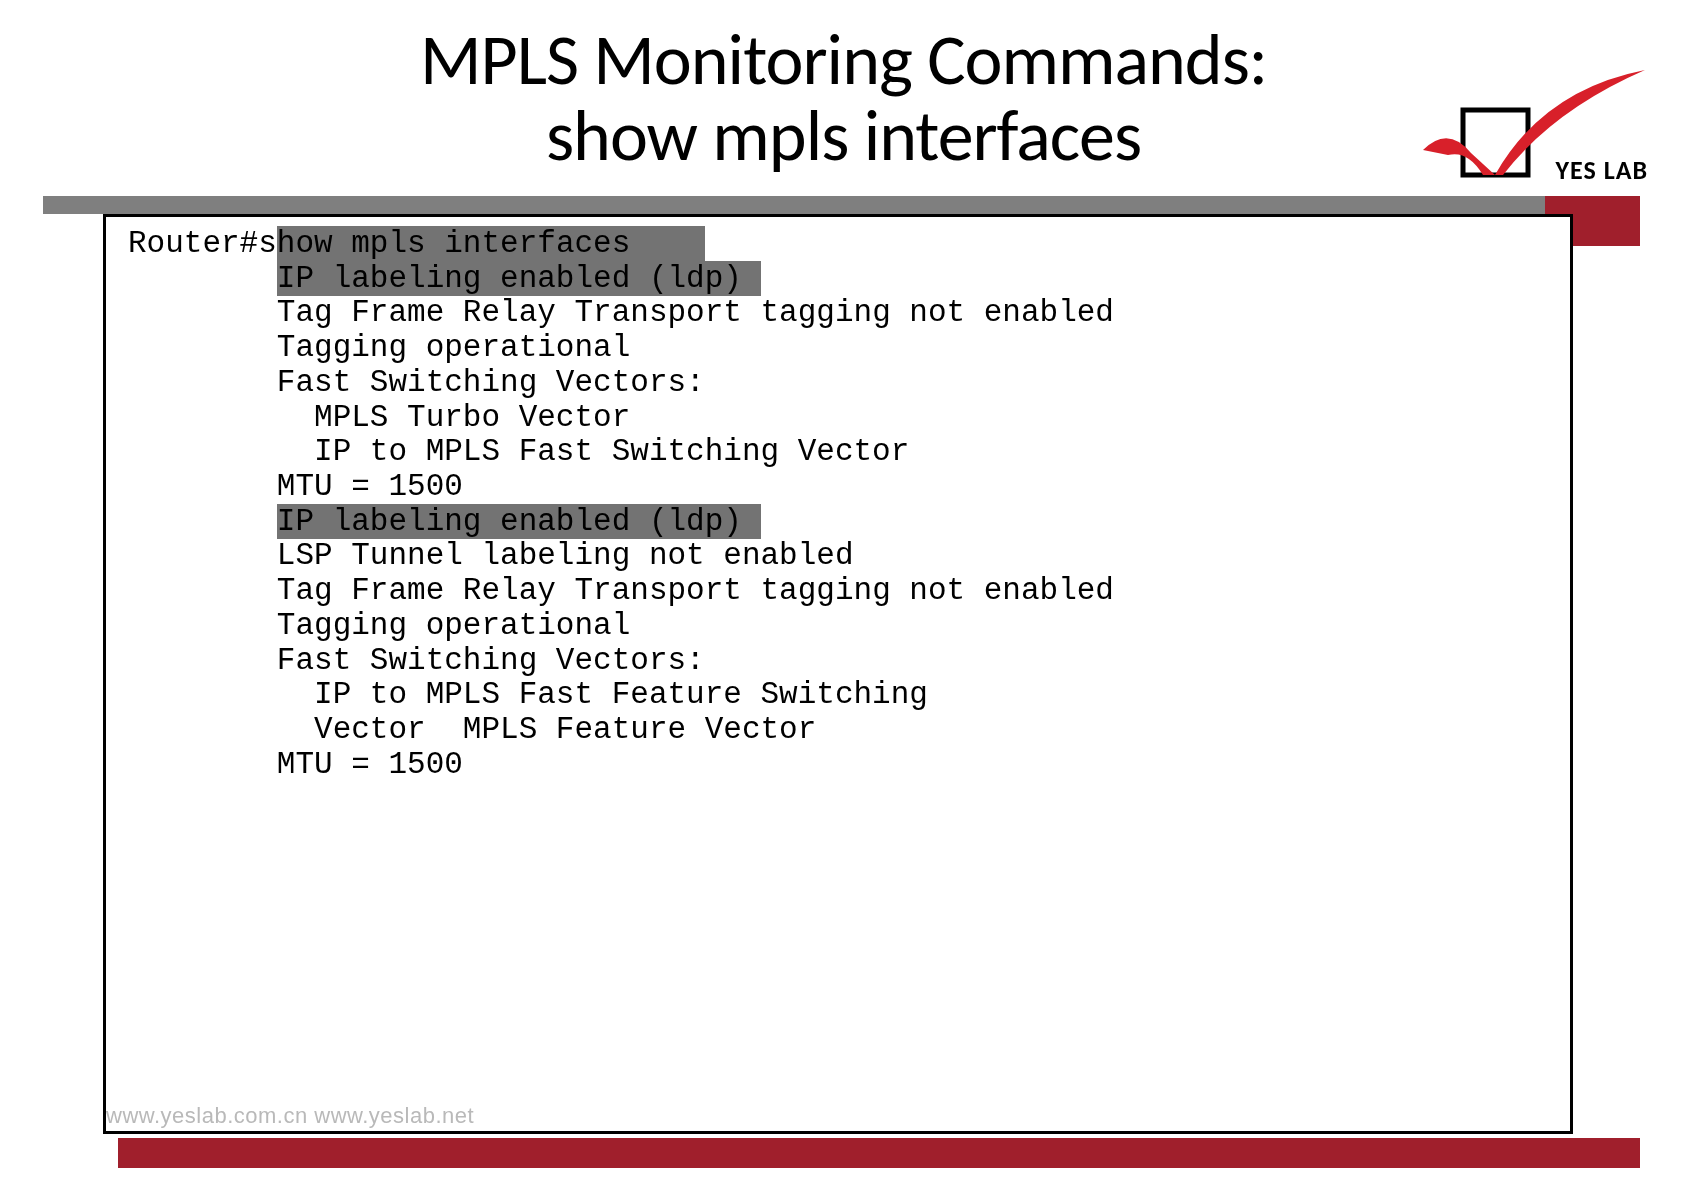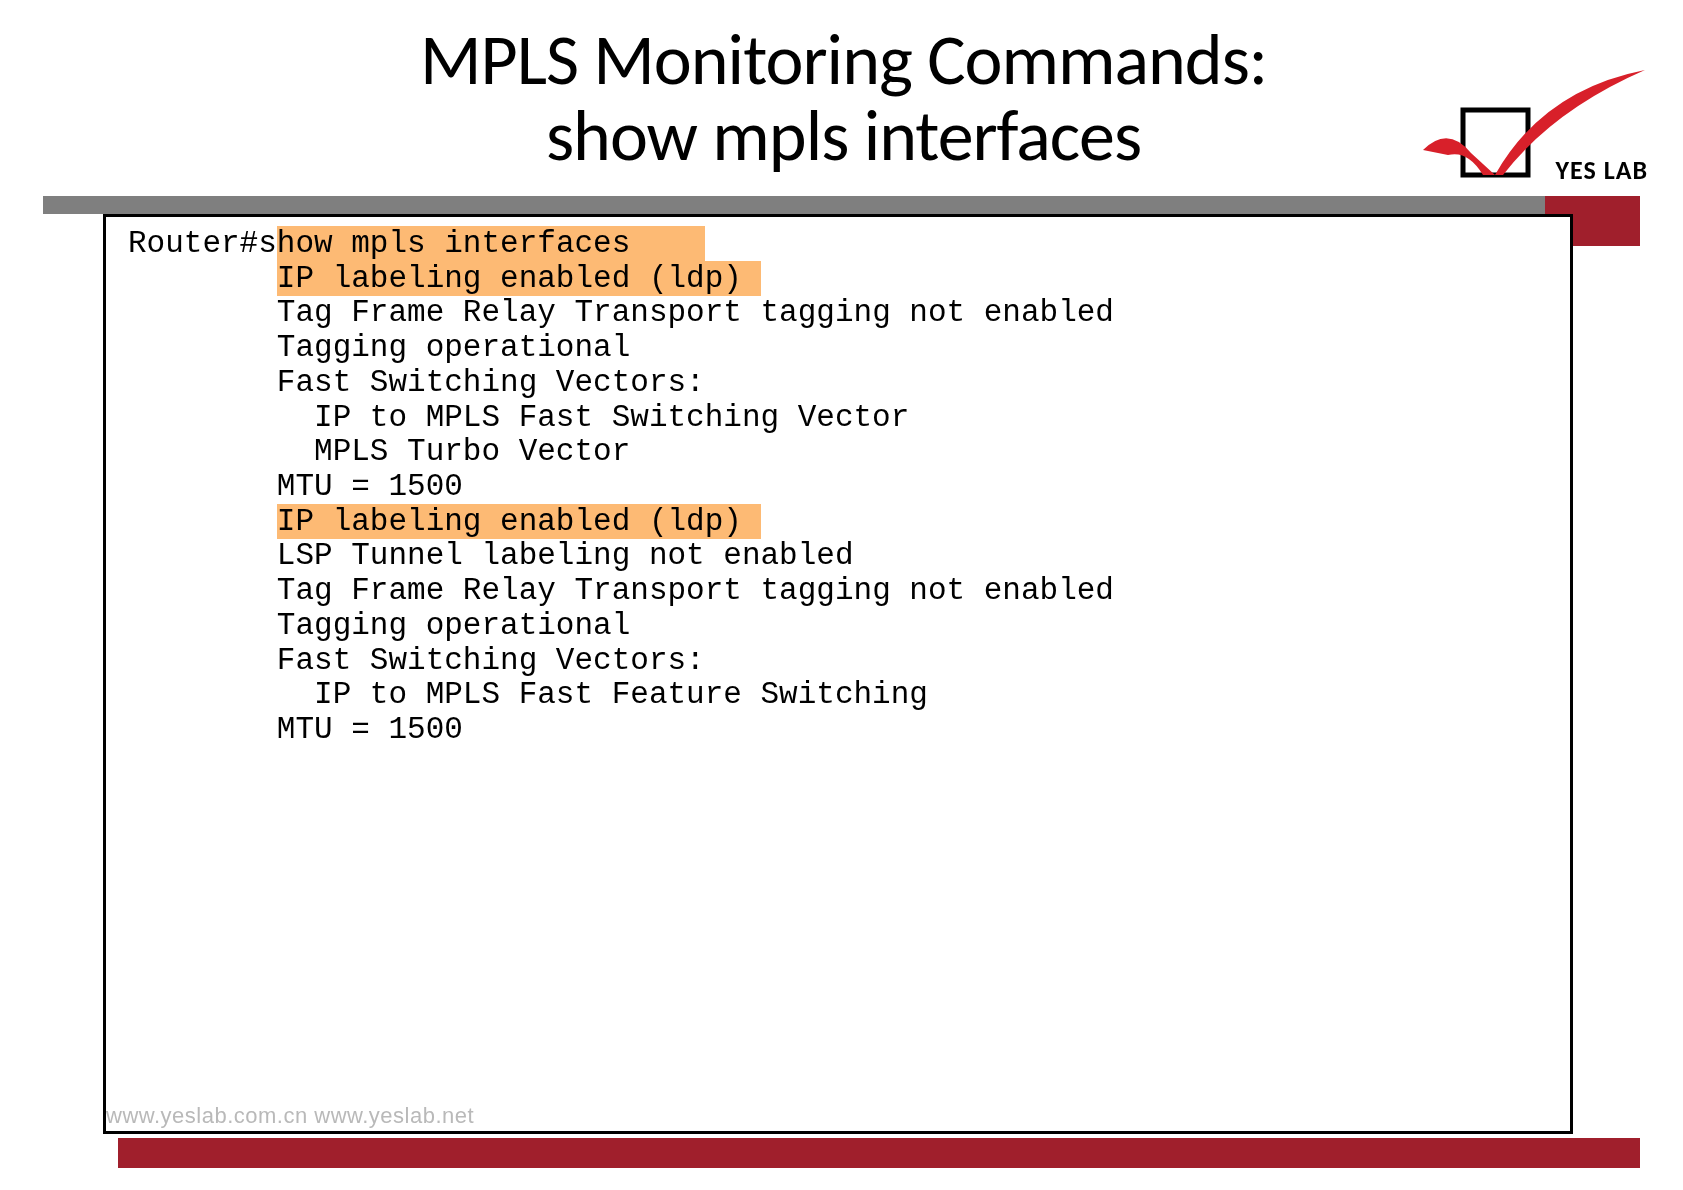--- a/index.html
+++ b/index.html
@@ -83,21 +83,21 @@
     font-family: "Courier New", Courier, monospace;
     font-size: 31px;
     line-height: 1.12;
     color: #000;
     overflow: hidden;
   }
   .terminal .row {
     white-space: pre;
   }
   .hl {
-    background: #fdba74;
+    background: #737373;
   }
 
   
   .watermark {
     position: absolute;
     left: 0;
     right: 0;
     bottom: 2px;
     text-align: left;
     font-family: "Segoe UI", Arial, sans-serif;
@@ -139,28 +139,29 @@
 <div class="red-block"></div>
 
 <div class="terminal">
 
   <div class="row"><span>Router#</span><span>s</span><span class="hl">how mpls interfaces</span><span class="hl">    </span></div>
 
   <div class="row">        <span class="hl">IP labeling enabled (ldp)</span><span class="hl"> </span></div>
   <div class="row">        <span>Tag Frame Relay Transport tagging not enabled</span></div>
   <div class="row">        <span>Tagging operational</span></div>
   <div class="row">        <span>Fast Switching Vectors:</span></div>
+  <div class="row">          <span>MPLS Turbo Vector</span></div>
   <div class="row">          <span>IP to MPLS Fast Switching Vector</span></div>
-  <div class="row">          <span>MPLS Turbo Vector</span></div>
   <div class="row">        <span>MTU = 1500</span></div>
 
   <div class="row">        <span class="hl">IP labeling enabled (ldp)</span><span class="hl"> </span></div>
   <div class="row">        <span>LSP Tunnel labeling not enabled</span></div>
   <div class="row">        <span>Tag Frame Relay Transport tagging not enabled</span></div>
   <div class="row">        <span>Tagging operational</span></div>
   <div class="row">        <span>Fast Switching Vectors:</span></div>
   <div class="row">          <span>IP to MPLS Fast Feature Switching</span></div>
+  <div class="row">          <span>Vector  MPLS Feature Vector</span></div>
   <div class="row">        <span>MTU = 1500</span></div>
 
   <div class="watermark">www.yeslab.com.cn   www.yeslab.net</div>
 </div>
 
 <div class="bottom-bar"></div>
 
 </body></html>

